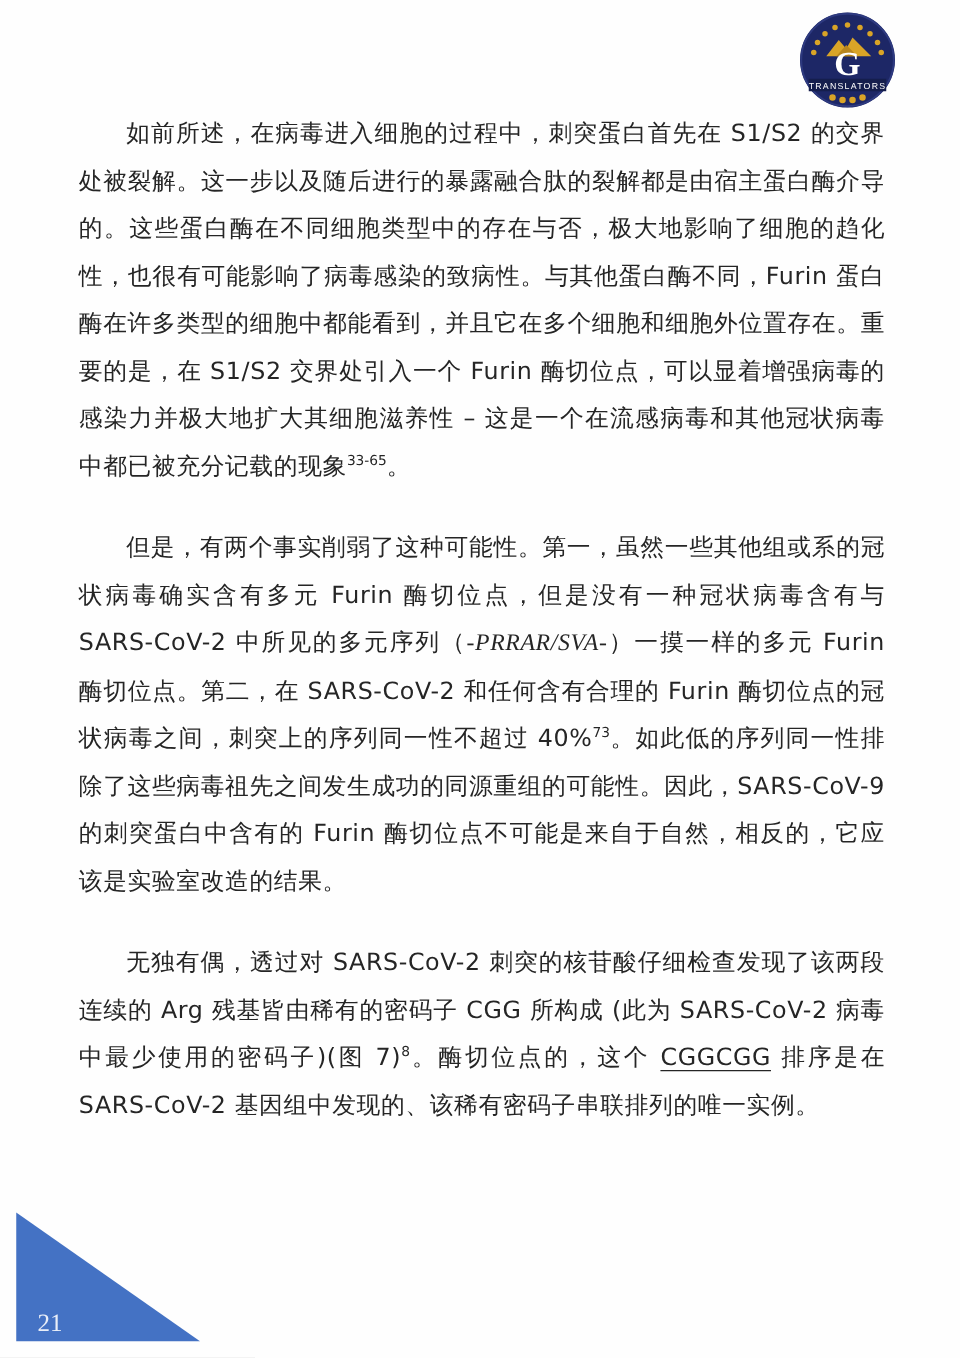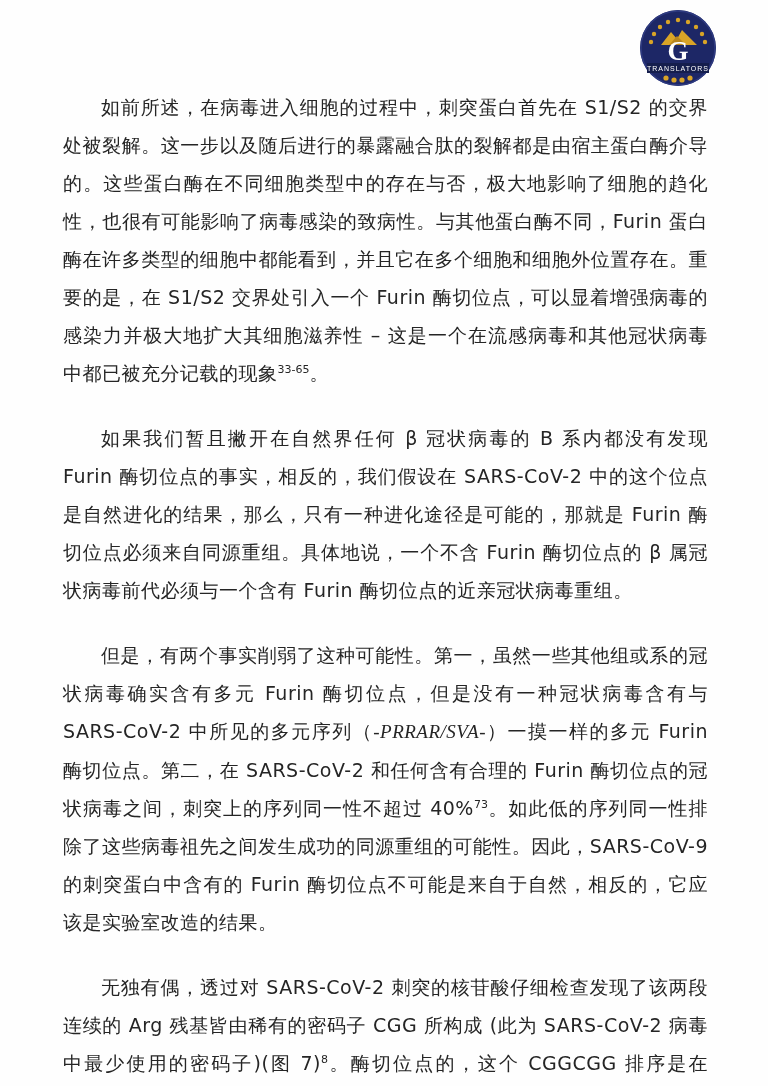--- a/index.html
+++ b/index.html
@@ -28,20 +28,21 @@
     text-align: justify;
     text-indent: 2em;
     letter-spacing: 0.5px;
   }
   .para sup {
     font-size: 11px;
     line-height: 0;
     letter-spacing: 0;
   }
   .para .u {
+    text-decoration: underline;
     text-underline-offset: 4px;
   }
   .para .i {
     font-style: italic;
     font-family: Liberation Serif, serif;
   }
 
   
   .logo {
     position: absolute;
@@ -94,19 +95,24 @@
         <circle cx="27" cy="69" r="2.6"></circle>
         <circle cx="35" cy="71" r="2.6"></circle>
         <circle cx="43" cy="71" r="2.6"></circle>
         <circle cx="51" cy="69" r="2.6"></circle>
       </g>
     </svg>
   </div>
 
   <div class="content">
       <p class="para"><span>如前所述，在病毒进入细胞的过程中，刺突蛋白首先在 S1/S2 的交界处被裂解。这一步以及随后进行的暴露融合肽的裂解都是由宿主蛋白酶介导的。这些蛋白酶在不同细胞类型中的存在与否，极大地影响了细胞的趋化性，也很有可能影响了病毒感染的致病性。与其他蛋白酶不同，Furin 蛋白酶在许多类型的细胞中都能看到，并且它在多个细胞和细胞外位置存在。重要的是，在 S1/S2 交界处引入一个 Furin 酶切位点，可以显着增强病毒的感染力并极大地扩大其细胞滋养性 – 这是一个在流感病毒和其他冠状病毒中都已被充分记载的现象</span><sup>33-65</sup><span>。</span></p>
-      <p class="para"><span>如果我们暂且撇开在自然界任何 β 冠状病毒的 B 系内都没有发现 Furin 酶切位点的事实，相反的，我们假设在 SARS-CoV-2 中的这个位点是自然进化的结果，那么，只有一种进化途径是可能的，那就是 Furin 酶切位点必须来自同源重组。具体地说，一个不含 Furin 酶切位点的 β 属冠状病毒前代必须与一个含有 Furin 酶切位点的近亲冠状病毒重组。</span></p>
       <p class="para"><span>但是，有两个事实削弱了这种可能性。第一，虽然一些其他组或系的冠状病毒确实含有多元 Furin 酶切位点，但是没有一种冠状病毒含有与 SARS-CoV-2 中所见的多元序列（</span><span class="i">-PRRAR/SVA-</span><span>）一摸一样的多元 Furin 酶切位点。第二，在 SARS-CoV-2 和任何含有合理的 Furin 酶切位点的冠状病毒之间，刺突上的序列同一性不超过 40%</span><sup>73</sup><span>。如此低的序列同一性排除了这些病毒祖先之间发生成功的同源重组的可能性。因此，SARS-CoV-9 的刺突蛋白中含有的 Furin 酶切位点不可能是来自于自然，相反的，它应该是实验室改造的结果。</span></p>
       <p class="para"><span>无独有偶，透过对 SARS-CoV-2 刺突的核苷酸仔细检查发现了该两段连续的 Arg 残基皆由稀有的密码子 CGG 所构成 (此为 SARS-CoV-2 病毒中最少使用的密码子)(图 7)</span><sup>8</sup><span>。酶切位点的，这个 </span><span class="u">CGGCGG</span><span> 排序是在 SARS-CoV-2 基因组中发现的、该稀有密码子串联排列的唯一实例。</span></p>
     </div>
 
+  <div class="footer-decor">
+    <svg width="200" height="130" viewBox="0 0 200 130">
+      <polygon points="13,14 160,117 13,117" fill="#4472c4"></polygon>
+      <text x="30" y="109" font-size="20" fill="#e9eef8" font-family="Liberation Serif, DejaVu Serif, serif">21</text>
+    </svg>
+  </div>
 
 </div>
 
 </body></html>

